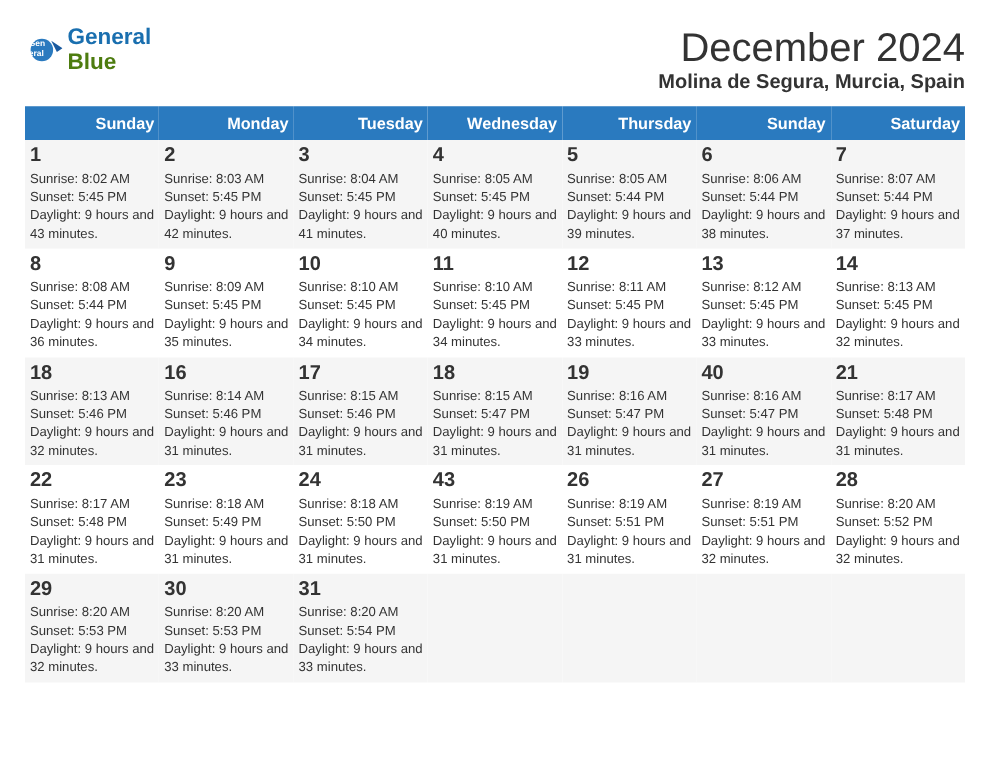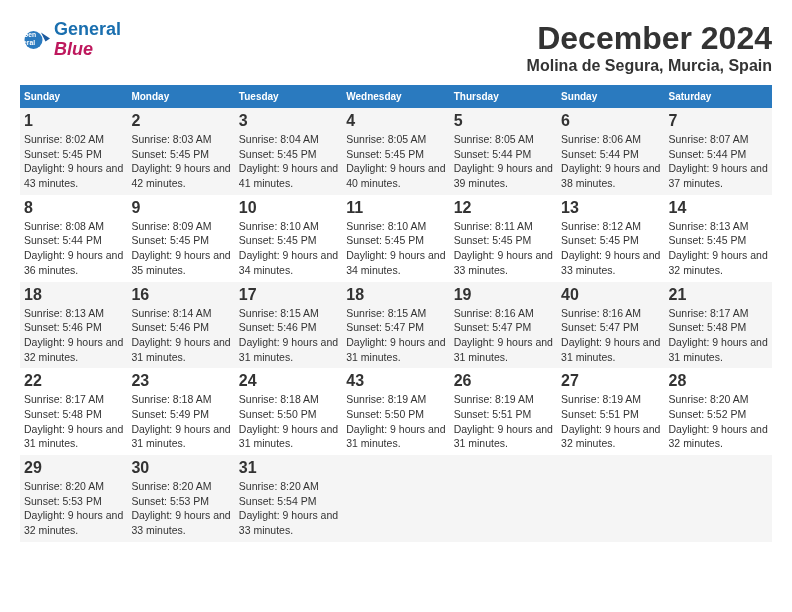--- a/index.html
+++ b/index.html
@@ -32,41 +32,41 @@
     .logo-icon {
       width: 30px;
       height: 30px;
       margin-right: 4px;
     }
     .title-block {
       text-align: right;
     }
     .month-title {
       font-size: 32px;
-      font-weight: bold;
+      font-weight: normal;
       color: #333;
     }
     .location-title {
       font-size: 16px;
       color: #333;
       font-weight: bold;
     }
     table {
       width: 100%;
       border-collapse: collapse;
       font-size: 11px;
     }
     thead tr {
       background-color: #2a7abf;
       color: white;
     }
     thead th {
       padding: 6px 4px;
-      text-align: left;
-      font-size: 10px;
+      text-align: right;
+      font-size: 13px;
       font-weight: bold;
     }
     tbody tr {
       vertical-align: top;
     }
     tbody tr:nth-child(odd) {
       background-color: #f5f5f5;
     }
     tbody tr:nth-child(even) {
       background-color: #ffffff;
@@ -98,21 +98,21 @@
   <div class="logo">
     <svg class="logo-icon" viewBox="0 0 40 40">
       <circle cx="18" cy="20" r="12" fill="#2a7abf"></circle>
       <polygon points="28,10 40,18 34,22" fill="#1a5a9f"></polygon>
       <text x="4" y="16" font-size="9" fill="white" font-weight="bold">Gen</text>
       <text x="4" y="26" font-size="9" fill="white" font-weight="bold">eral</text>
     </svg>
     <div>
       <div class="logo-text">
         <span>General</span><br>
-        <span style="color:#be185d;font-style:italic;">Blue</span>
+        <span style="color:#4d7c0f;">Blue</span>
       </div>
     </div>
   </div>
   <div class="title-block">
     <div class="month-title">December 2024</div>
     <div class="location-title">Molina de Segura, Murcia, Spain</div>
   </div>
 </div>
 
 <table>

